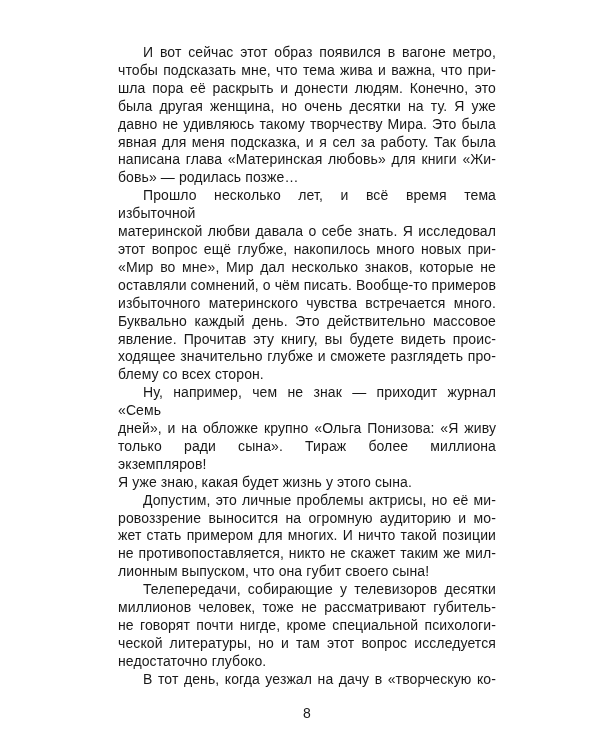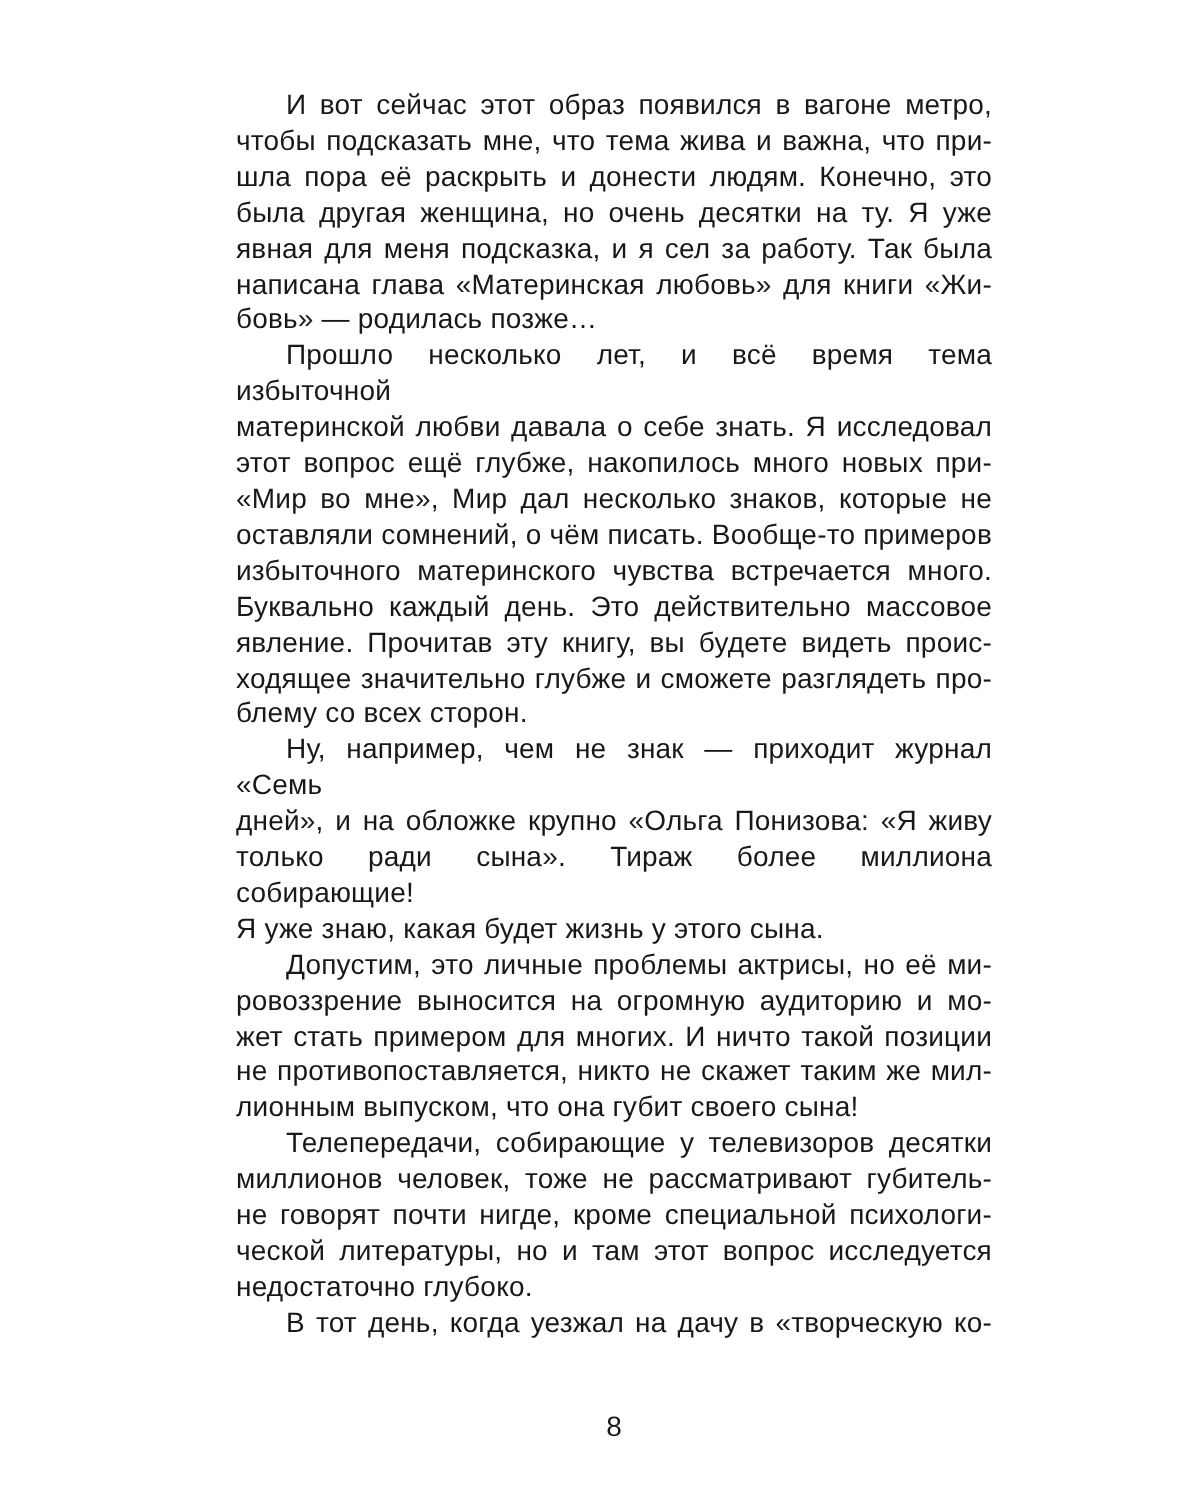--- a/index.html
+++ b/index.html
@@ -50,36 +50,37 @@
 </style>
 </head>
 <body>
 
 <div class="page">
   <div class="text-block">
       <div class="line para-start">И вот сейчас этот образ появился в вагоне метро,</div>
       <div class="line">чтобы подсказать мне, что тема жива и важна, что при-</div>
       <div class="line">шла пора её раскрыть и донести людям. Конечно, это</div>
       <div class="line">была другая женщина, но очень десятки на ту. Я уже</div>
+      <div class="line">давно не удивляюсь такому творчеству Мира. Это была</div>
       <div class="line">явная для меня подсказка, и я сел за работу. Так была</div>
       <div class="line">написана глава «Материнская любовь» для книги «Жи-</div>
       <div class="line para-end">бовь» — родилась позже…</div>
       <div class="line para-start">Прошло несколько лет, и всё время тема избыточной</div>
       <div class="line">материнской любви давала о себе знать. Я исследовал</div>
       <div class="line">этот вопрос ещё глубже, накопилось много новых при-</div>
       <div class="line">«Мир во мне», Мир дал несколько знаков, которые не</div>
       <div class="line">оставляли сомнений, о чём писать. Вообще-то примеров</div>
       <div class="line">избыточного материнского чувства встречается много.</div>
       <div class="line">Буквально каждый день. Это действительно массовое</div>
       <div class="line">явление. Прочитав эту книгу, вы будете видеть проис-</div>
       <div class="line">ходящее значительно глубже и сможете разглядеть про-</div>
       <div class="line para-end">блему со всех сторон.</div>
       <div class="line para-start">Ну, например, чем не знак — приходит журнал «Семь</div>
       <div class="line">дней», и на обложке крупно «Ольга Понизова: «Я живу</div>
-      <div class="line">только ради сына». Тираж более миллиона собирающие!</div>
+      <div class="line">только ради сына». Тираж более миллиона экземпляров!</div>
       <div class="line para-end">Я уже знаю, какая будет жизнь у этого сына.</div>
       <div class="line para-start">Допустим, это личные проблемы актрисы, но её ми-</div>
       <div class="line">ровоззрение выносится на огромную аудиторию и мо-</div>
       <div class="line">жет стать примером для многих. И ничто такой позиции</div>
       <div class="line">не противопоставляется, никто не скажет таким же мил-</div>
       <div class="line para-end">лионным выпуском, что она губит своего сына!</div>
       <div class="line para-start">Телепередачи, собирающие у телевизоров десятки</div>
       <div class="line">миллионов человек, тоже не рассматривают губитель-</div>
       <div class="line">не говорят почти нигде, кроме специальной психологи-</div>
       <div class="line">ческой литературы, но и там этот вопрос исследуется</div>

